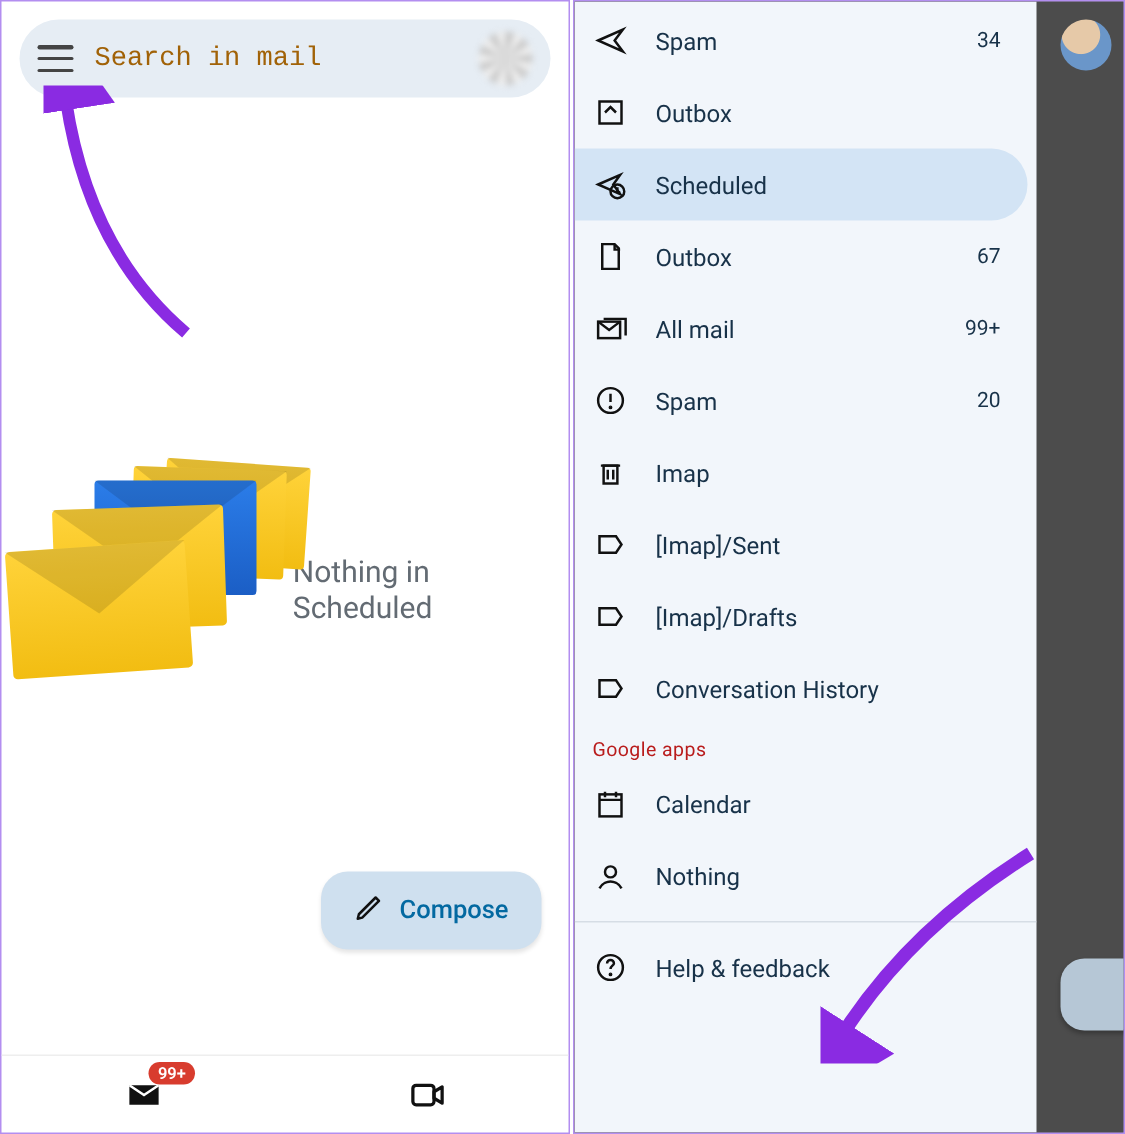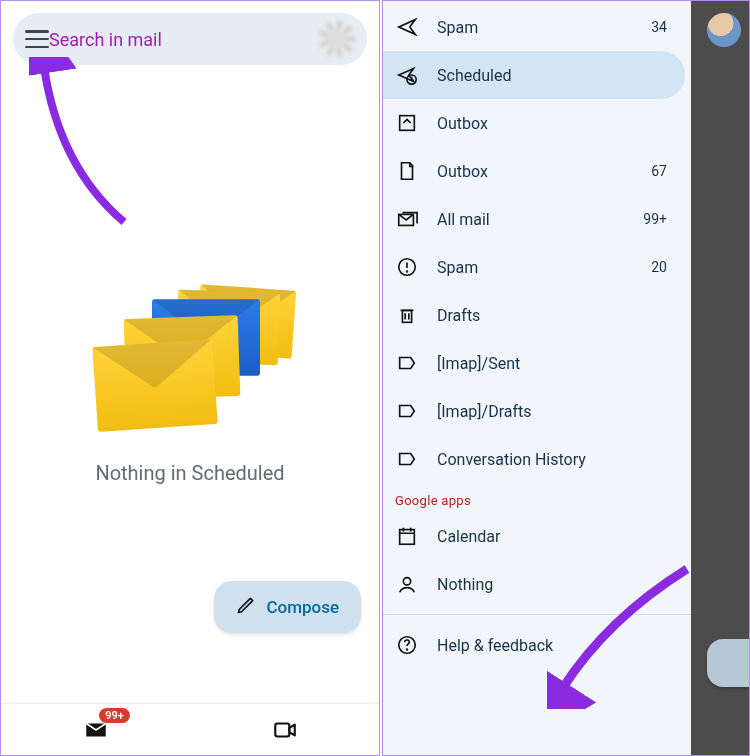--- a/index.html
+++ b/index.html
@@ -3,23 +3,23 @@
 <meta charset="utf-8">
 <style>
   * { box-sizing: border-box; margin: 0; padding: 0; font-family: 'Segoe UI', Roboto, Arial, sans-serif; }
   body { width: 750px; height: 756px; background: #fff; display: flex; gap: 2px; }
   .panel { position: relative; height: 756px; border: 1px solid #b38ef0; overflow: hidden; }
   
   .left { width: 380px; background: #fff; display:flex; flex-direction:column; }
   .searchbar { margin: 12px 12px 0 12px; height: 52px; background: #e6edf4; border-radius: 26px; display:flex; align-items:center; padding: 0 12px; }
   .hamburger { width:24px; height:18px; display:flex; flex-direction:column; justify-content:space-between; cursor:pointer; }
   .hamburger span { display:block; height:2.5px; background:#444; border-radius:2px; }
-  .search-text { color:#a21caf; font-size: 18px; flex:1; }
+  .search-text { margin-left: 14px; color:#a16207; font-size: 18px; flex:1;font-family:Liberation Mono, monospace; }
   .avatar { width:36px; height:36px; border-radius:50%; background: repeating-conic-gradient(#c9c9c9 0deg 20deg, #efefef 20deg 40deg); filter: blur(2px); }
-  .main-area { flex:1; display:flex; flex-direction:column; align-items:center; justify-content:center; position:relative; }
+  .main-area { flex:1; display:flex; flex-direction:row; align-items:center; justify-content:center; position:relative; }
   .nothing-text { margin-top: 18px; color:#636b73; font-size: 20px; }
   
   .envelopes { position:relative; width:200px; height:160px; }
   .env { position:absolute; width:120px; height:85px; border-radius:3px; }
   .env .box { position:absolute; inset:0; border-radius:3px; }
   .env .flap { position:absolute; top:0; left:0; right:0; height:0; border-left:60px solid transparent; border-right:60px solid transparent; border-top:45px solid rgba(0,0,0,0.12); }
   .env.y  .box{ background:linear-gradient(#ffd33a,#f2bd12); }
   .env.bl .box{ background:linear-gradient(#2b7de9,#1b5ec5); }
   .env.e1{ transform: translate(5px,60px) rotate(-4deg); z-index:5;}
   .env.e2{ transform: translate(32px,32px) rotate(-2deg) scale(.95); z-index:4;}
@@ -139,45 +139,45 @@
       <div class="nav-item">
         <span class="nav-icon">
             <svg viewBox="0 0 24 24">
               <path d="M3 12l18-8-6 8 6 8z"></path>
             </svg>
           </span>
         <span class="nav-label">Spam</span>
         <span class="nav-count">34</span>
       </div>
 
+      <div class="nav-item">
+        <span class="nav-icon">
+            <svg viewBox="0 0 24 24">
+              <rect x="4" y="4" width="16" height="16"></rect>
+              <path d="M8 12l4-4 4 4"></path>
+            </svg>
+          </span>
+        <span class="nav-label">Outbox</span>
+      </div>
+
       <div class="nav-item selected">
         <span class="nav-icon">
             <svg viewBox="0 0 24 24">
               <path d="M3 12l16-7-5 7 5 7z"></path>
               <circle cx="17" cy="17" r="5"></circle>
               <path d="M17 14v3l2 1"></path>
             </svg>
           </span>
         <span class="nav-label">Scheduled</span>
         <span class="nav-count"></span>
       </div>
 
       <div class="nav-item">
         <span class="nav-icon">
             <svg viewBox="0 0 24 24">
-              <rect x="4" y="4" width="16" height="16"></rect>
-              <path d="M8 12l4-4 4 4"></path>
-            </svg>
-          </span>
-        <span class="nav-label">Outbox</span>
-      </div>
-
-      <div class="nav-item">
-        <span class="nav-icon">
-            <svg viewBox="0 0 24 24">
               <path d="M6 3h9l3 3v15H6z"></path>
               <path d="M15 3v4h4"></path>
             </svg>
           </span>
         <span class="nav-label">Outbox</span>
         <span class="nav-count">67</span>
       </div>
 
       <div class="nav-item">
         <span class="nav-icon">
@@ -204,21 +204,21 @@
       </div>
 
       <div class="nav-item">
         <span class="nav-icon">
             <svg viewBox="0 0 24 24">
               <path d="M5 7h14"></path>
               <rect x="7" y="7" width="10" height="13"></rect>
               <path d="M10 10v7M14 10v7"></path>
             </svg>
           </span>
-        <span class="nav-label">Drafts</span>
+        <span class="nav-label">Imap</span>
       </div>
 
       <div class="nav-item">
         <span class="nav-icon">
             <svg viewBox="0 0 24 24">
               <path d="M4 6h12l4 6-4 6H4z"></path>
             </svg>
           </span>
         <span class="nav-label">[Imap]/Sent</span>
       </div>

